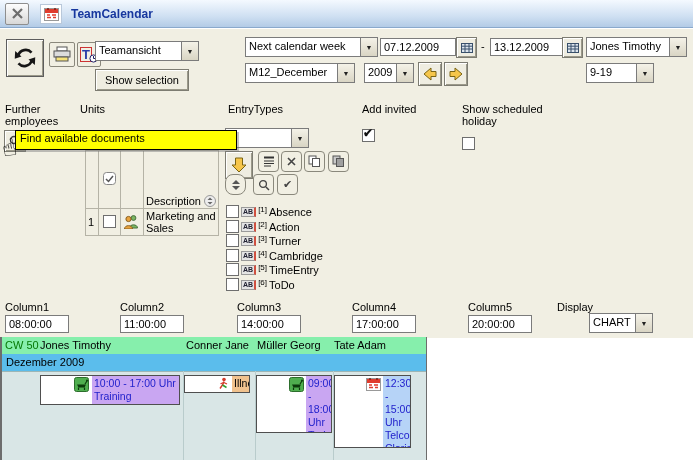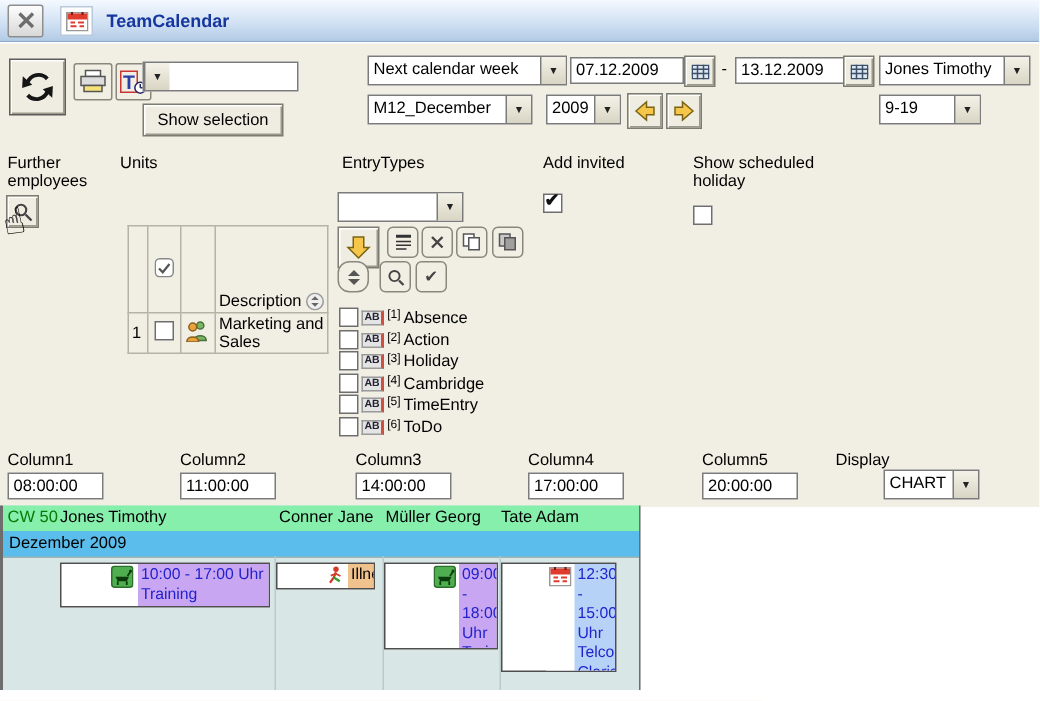--- a/index.html
+++ b/index.html
@@ -113,20 +113,21 @@
     </div>
     <div class="icobtn" style="left:77px;top:13px;width:22px;height:23px;border-radius:2px;">
       <span style="color:#2a3fa8;font-weight:bold;font-size:13px;border:1px solid #c33;padding:0 1px;line-height:13px;">T</span>
       <svg width="9" height="9" style="margin-left:-3px;margin-top:8px">
           <circle cx="4.5" cy="4.5" r="3.6" fill="#fff" stroke="#226"></circle>
           <path d="M4.5 4.5 L4.5 2 M4.5 4.5 L6.4 4.5" stroke="#226" fill="none"></path>
         </svg>
     </div>
 
     <div class="sel" style="left:95px;top:12px;width:104px;">
+      <span class="sel-t">Teamansicht</span>
       <span class="sel-b">▼</span>
     </div>
     <div class="btn3d" style="left:95px;top:40px;width:92px;height:20px;">
       <span>Show selection</span>
     </div>
 
     <div class="sel" style="left:245px;top:8px;width:133px;">
       <span class="sel-t">Next calendar week</span>
       <span class="sel-b">▼</span>
     </div>
@@ -177,20 +178,23 @@
     <span class="lbl" style="left:80px;top:74px;">Units</span>
     <span class="lbl" style="left:228px;top:74px;">EntryTypes</span>
     <span class="lbl" style="left:362px;top:74px;">Add invited</span>
     <span class="lbl" style="left:462px;top:74px;width:86px;">Show scheduled holiday</span>
 
     <div class="btn3d" style="left:4px;top:101px;width:20px;height:20px;">
       <svg width="13" height="13">
           <circle cx="5" cy="5" r="3.5" fill="none" stroke="#444" stroke-width="1.4"></circle>
           <path d="M8 8 L12 12" stroke="#444" stroke-width="1.6"></path>
         </svg>
+    </div>
+    <div class="tooltip" style="top:101px;">
+      <span>Find available documents</span>
     </div>
     <span class="cursor-hand" style="top:105px;">☝</span>
 
     <table class="utable" style="top:121px;">
       <tbody>
           <tr>
         <td style="width:12px;"></td>
         <td style="width:22px;text-align:center;">
           <svg width="13" height="13">
                 <rect x="0.5" y="0.5" width="12" height="12" rx="3" fill="#fff" stroke="#888"></rect>
@@ -287,21 +291,21 @@
     <div class="etrow" style="top:191px;">
       <span class="cbi"></span>
       <span class="ab-ico">AB</span>
       <span class="sup">[2]</span>
       <span>Action</span>
     </div>
     <div class="etrow" style="top:205px;">
       <span class="cbi"></span>
       <span class="ab-ico">AB</span>
       <span class="sup">[3]</span>
-      <span>Holiday</span>
+      <span>Turner</span>
     </div>
     <div class="etrow" style="top:220px;">
       <span class="cbi"></span>
       <span class="ab-ico">AB</span>
       <span class="sup">[4]</span>
       <span>Cambridge</span>
     </div>
     <div class="etrow" style="top:234px;">
       <span class="cbi"></span>
       <span class="ab-ico">AB</span>

